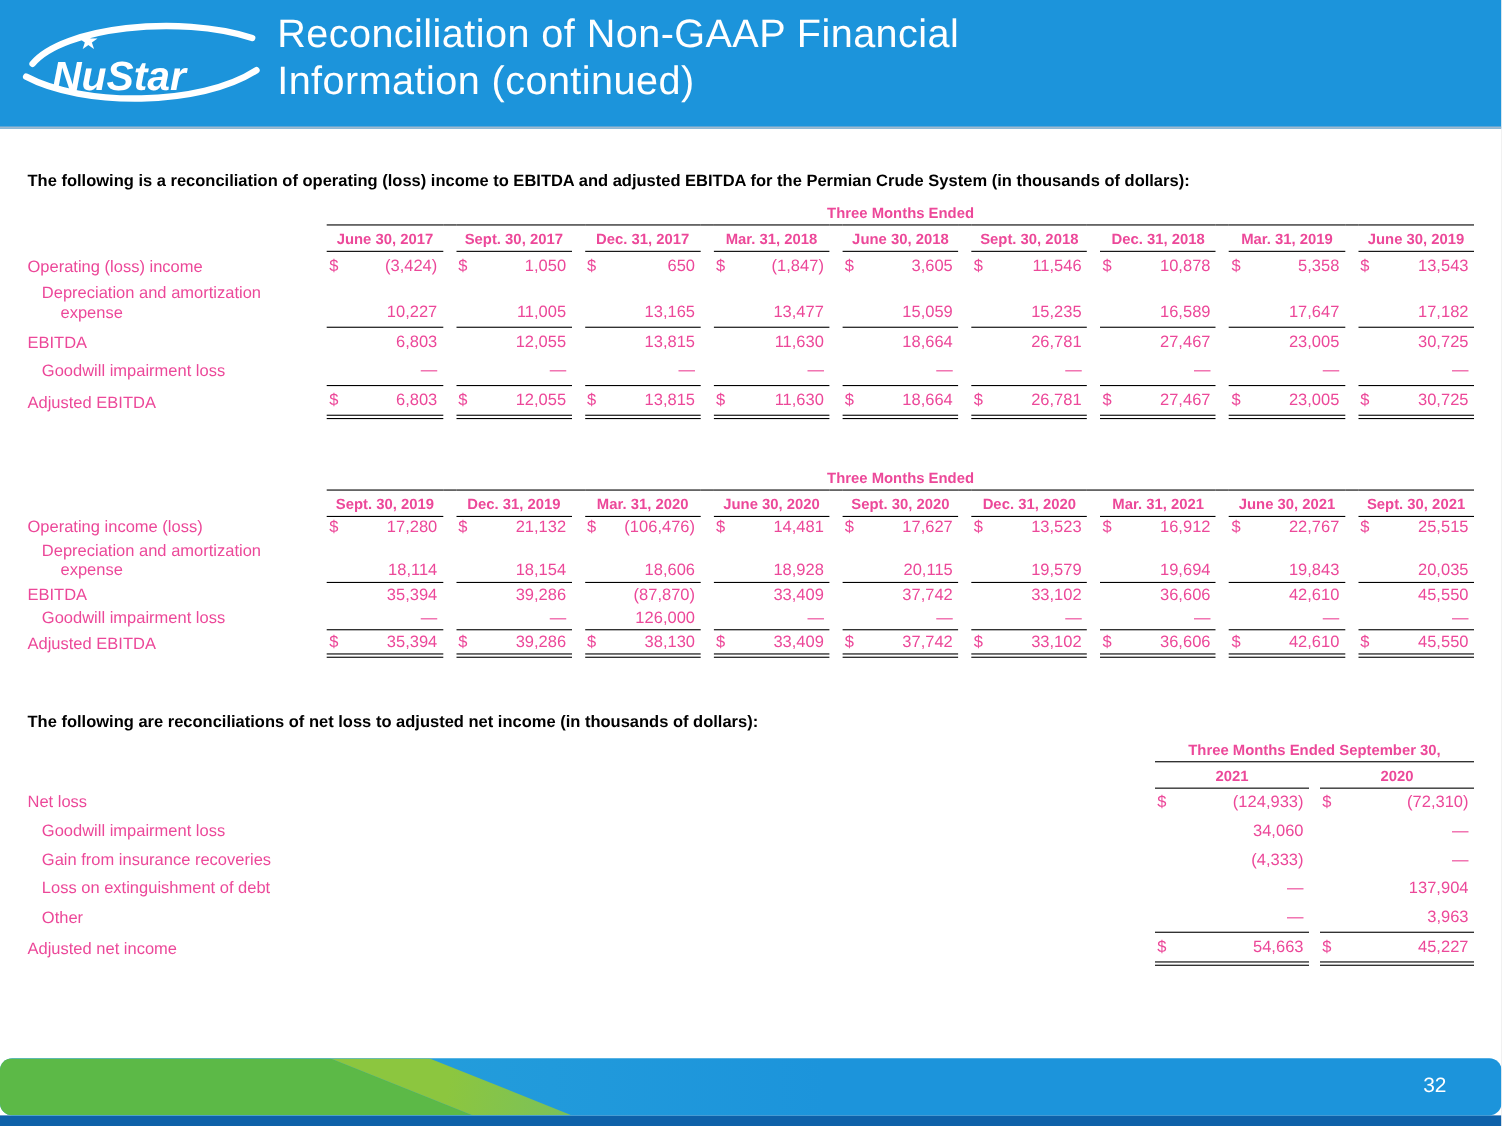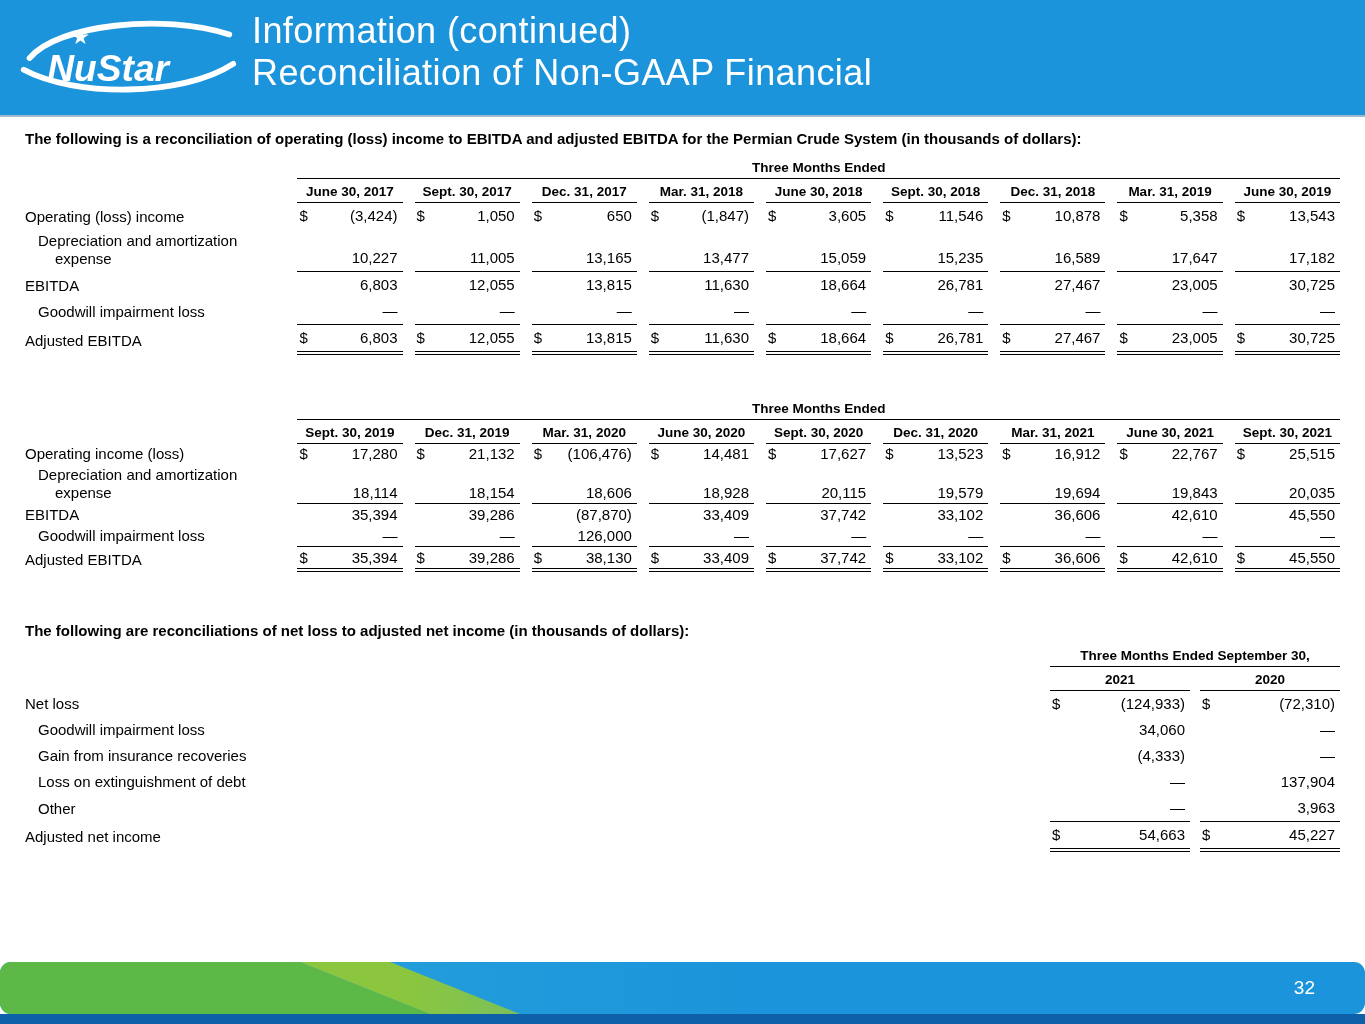--- a/index.html
+++ b/index.html
@@ -39,34 +39,34 @@
   }
 
   
   .content {
     position: absolute;
     top: 119px; left: 0; right: 0;
     padding: 0 25px;
     color: #000;
   }
   .intro {
-    margin: 11px 0 0 0;
+    margin: 37px 0 0 0;
     font-size: 15px;
     font-weight: bold;
     color: #000;
   }
   .intro2 { margin-top: 50px; }
 
   
   table.fin {
     border-collapse: collapse;
     table-layout: fixed;
     width: 100%;
     font-size: 15px;
-    color: #000000;
+    color: #ec4899;
   }
   table.t1 { margin-top: 13px; }
   table.t2 { margin-top: 46px; }
   table.t3 { margin-top: 9px; }
 
   th.spanhead {
     font-weight: bold;
     font-size: 13.5px;
     text-align: center;
     border-bottom: 1.5px solid #000;
@@ -151,22 +151,22 @@
   <header class="header">
     <div class="logo-box">
       <svg viewBox="0 0 230 100" width="225" height="100">
         <path d="M16 50 C 44 16, 152 4, 220 26" stroke="#ffffff" stroke-width="6" fill="none" stroke-linecap="round"></path>
         <path d="M10 62 C 62 90, 172 90, 224 56" stroke="#ffffff" stroke-width="6" fill="none" stroke-linecap="round"></path>
         <text x="34" y="74" font-family="Liberation Sans, sans-serif" font-size="38" font-weight="bold" font-style="italic" fill="#ffffff">NuStar</text>
         <text x="58" y="36" font-family="DejaVu Sans, sans-serif" font-size="22" fill="#ffffff">★</text>
       </svg>
     </div>
     <div class="title">
+      <div>Reconciliation of Non-GAAP Financial</div>
       <div>Information (continued)</div>
-      <div>Reconciliation of Non-GAAP Financial</div>
     </div>
   </header>
 
   <main class="content">
     <p class="intro">The following is a reconciliation of operating (loss) income to EBITDA and adjusted EBITDA for the Permian Crude System (in thousands of dollars):</p>
 
     <table class="fin t1">
         <colgroup>
           <col style="width: 260px;">
           <col style="width: 12px;">

